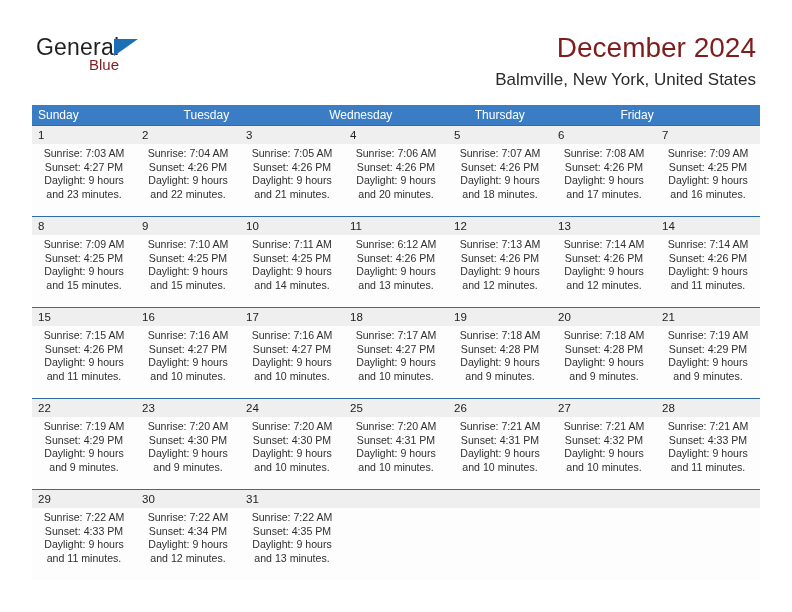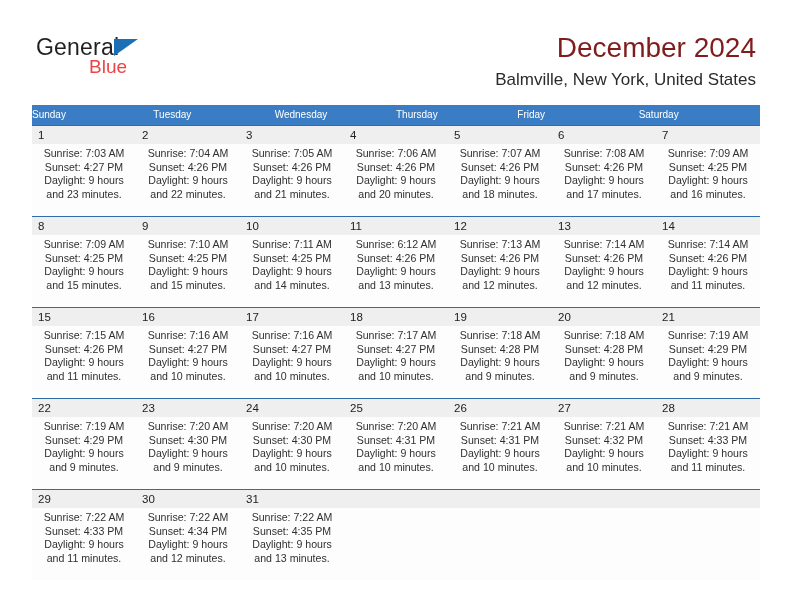--- a/index.html
+++ b/index.html
@@ -48,22 +48,22 @@
     left: 78px;
     top: 5px;
     width: 0; height: 0;
     border-left: 24px solid #1a6fb5;
     border-bottom: 17px solid transparent;
   }
   .logo-blue {
     position: absolute;
     left: 53px;
     top: 22px;
-    font-size: 19px;
-    color: #ef4444;
+    font-size: 15px;
+    color: #7f1d1d;
     font-family: "Liberation Sans", sans-serif;
   }
   .title-block {
     position: absolute;
     right: 36px;
     top: 32px;
     text-align: right;
   }
   .cal-title {
     font-size: 28px;
@@ -87,23 +87,23 @@
     width: 728px;
   }
   .weekday-row {
     display: flex;
     background: #3b7dc4;
     height: 20px;
   }
   .weekday {
     flex: 1 1 0;
     color: #ffffff;
-    font-size: 10px;
+    font-size: 12px;
     line-height: 20px;
-    padding-left: 0;
+    padding-left: 6px;
     box-sizing: border-box;
     white-space: nowrap;
   }
   .week {
     position: relative;
     border-top: 1.4px solid #2f6ca8;
   }
   .week:first-of-type {
     border-top: none;
   }
@@ -160,21 +160,20 @@
   </div>
 
   <div class="calendar">
 
     <div class="weekday-row">
       <div class="weekday">Sunday</div>
       <div class="weekday">Tuesday</div>
       <div class="weekday">Wednesday</div>
       <div class="weekday">Thursday</div>
       <div class="weekday">Friday</div>
-      <div class="weekday">Saturday</div>
     </div>
 
     <div class="week">
       <div class="daynum-band">
         <div class="daynum">1</div>
         <div class="daynum">2</div>
         <div class="daynum">3</div>
         <div class="daynum">4</div>
         <div class="daynum">5</div>
         <div class="daynum">6</div>

